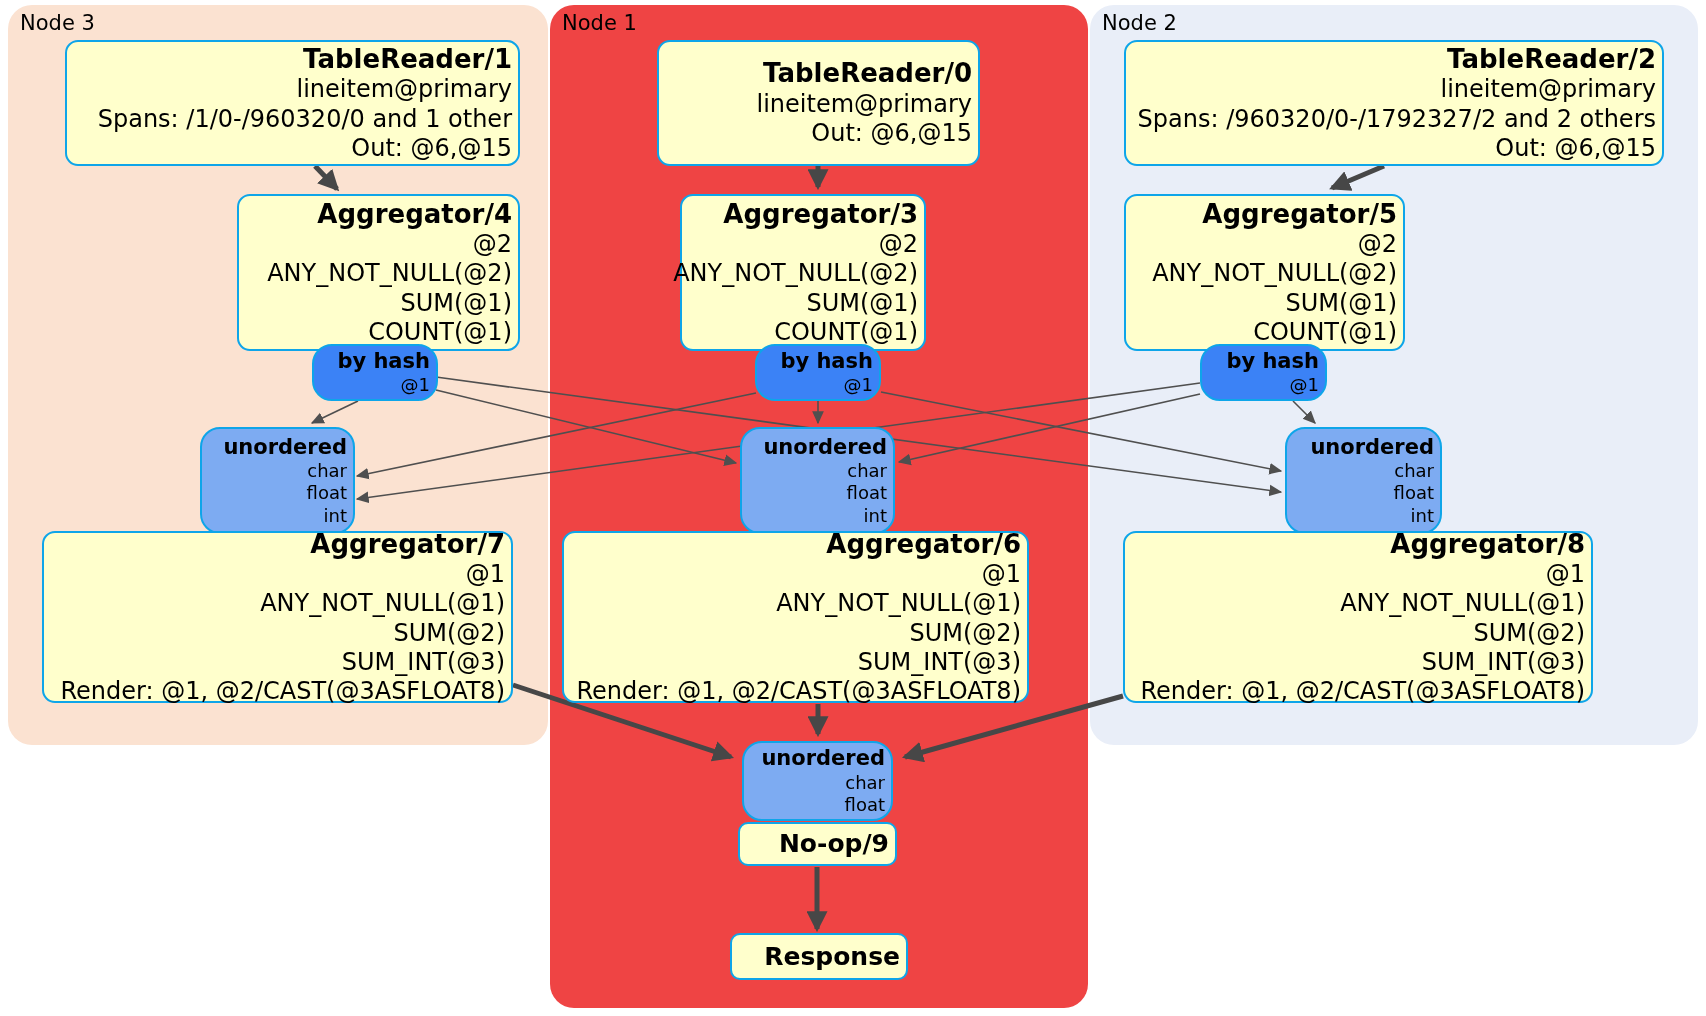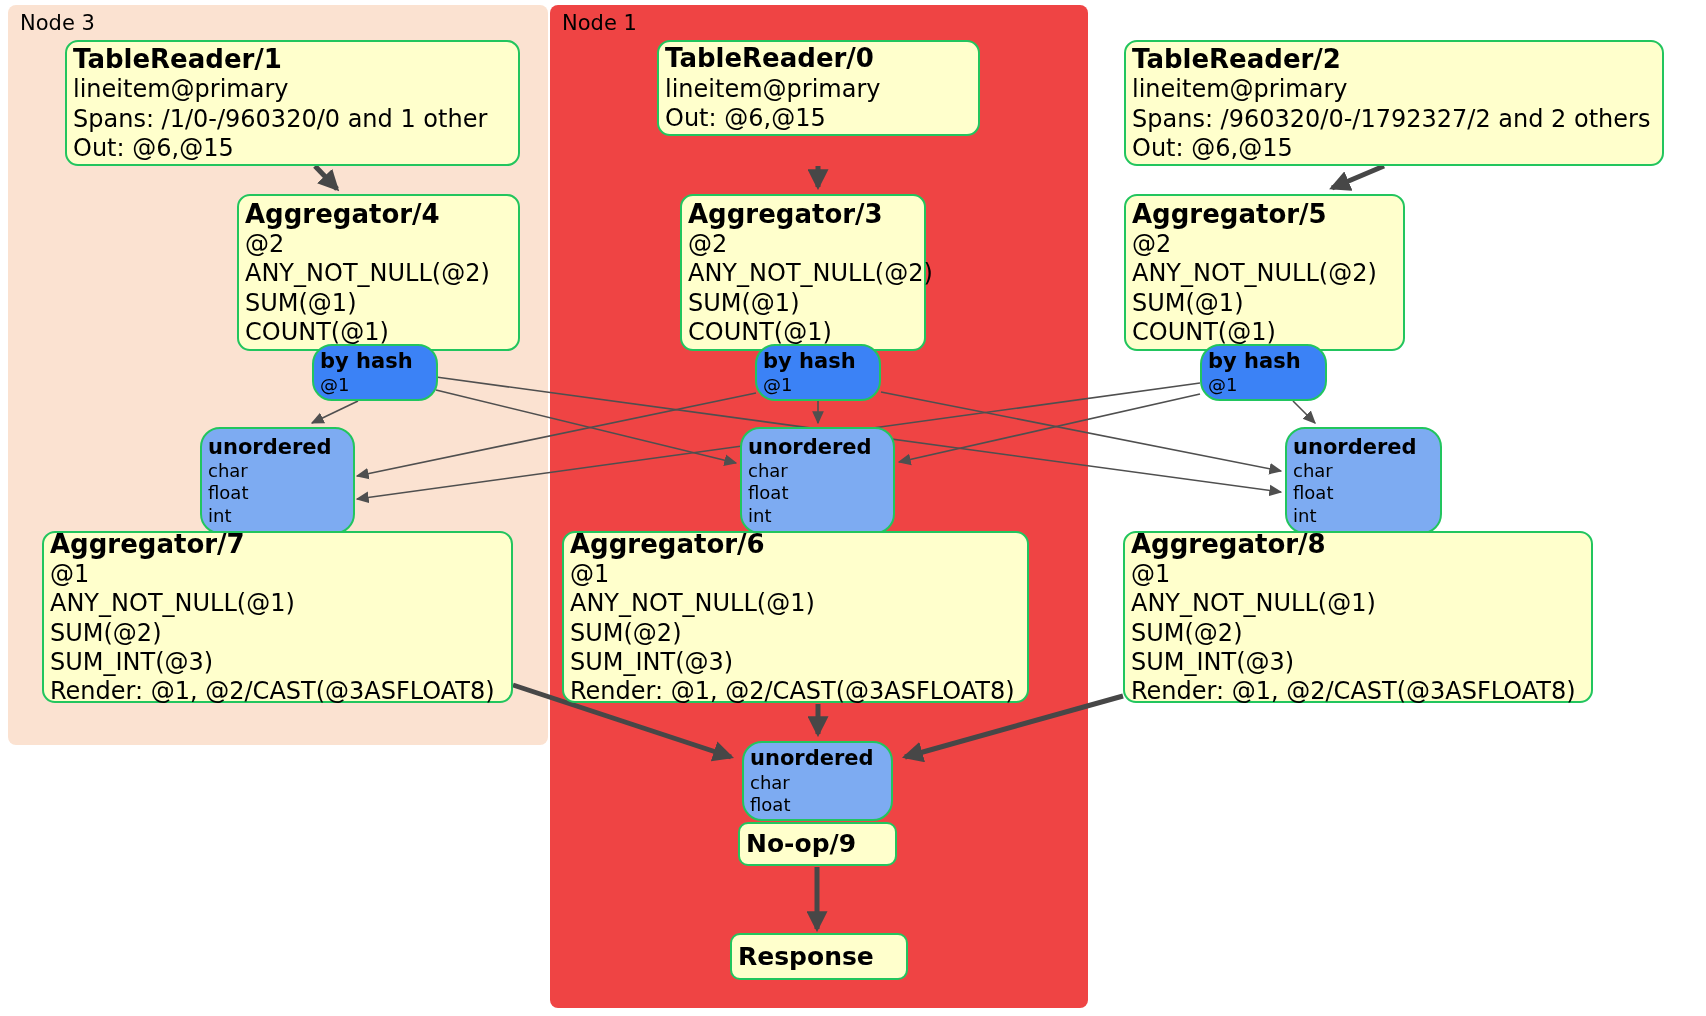--- a/index.html
+++ b/index.html
@@ -1,29 +1,29 @@
 <!DOCTYPE html>
 <html><head>
 <meta charset="utf-8">
 <style>
   html,body { margin:0; padding:0; background:#ffffff; }
   body { font-family:"DejaVu Sans","Liberation Sans",sans-serif; }
   .canvas { position:relative; width:1706px; height:1016px; background:#ffffff; overflow:hidden; }
 
-  .group { position:absolute; border-radius:8px; z-index:0; }
+  .group { position:absolute; border-radius:24px; z-index:0; }
   .group-node3 { left:8px;   top:5px; width:540px; height:740px;  background:#fbe2d1; }
   .group-node1 { left:550px; top:5px; width:538px; height:1003px; background:#ef4444; }
   .group-node2 { left:1090px;top:5px; width:608px; height:740px;  background:#e9eef8; }
   .glabel { position:absolute; top:6px; left:12px; font-size:21px; color:#000; }
 
   svg.edges { position:absolute; left:0; top:0; z-index:1; }
 
   .box { position:absolute; z-index:2; box-sizing:border-box;
-         background:#ffffcc; border:2px solid #22c55e; border-radius:13px;
-         display:flex; flex-direction:column; justify-content:center; align-items:flex-start;
+         background:#ffffcc; border:2px solid #0ea5e9; border-radius:13px;
+         display:flex; flex-direction:column; justify-content:center; align-items:flex-end;
          text-align:center; padding:3px 6px; color:#000; }
   .box .t { font-weight:bold; font-size:26px; line-height:1.25; white-space:nowrap; }
   .box .l { font-size:24px; line-height:1.22; white-space:nowrap; }
 
   .router { background:#3b82f6; border-radius:20px; }
   .sync   { background:#7dabf2; border-radius:20px; }
   .router .t, .sync .t { font-size:21px; }
   .router .l, .sync .l { font-size:18px; line-height:1.25; }
 
   .small-proc .t { font-size:25px; }
@@ -31,20 +31,23 @@
 </head>
 <body>
 
 <div class="canvas">
 
   <div class="group group-node3">
     <div class="glabel">Node 3</div>
   </div>
   <div class="group group-node1">
     <div class="glabel">Node 1</div>
+  </div>
+  <div class="group group-node2">
+    <div class="glabel">Node 2</div>
   </div>
 
   <svg class="edges" width="1706" height="1016">
     <defs>
       <marker id="athick" viewBox="0 0 10 10" refX="8.5" refY="5" markerWidth="4.2" markerHeight="4.2" orient="auto">
         <path d="M0,0 L10,5 L0,10 z" fill="#474747"></path>
       </marker>
       <marker id="athin" viewBox="0 0 10 10" refX="9" refY="5" markerWidth="13" markerHeight="13" markerUnits="userSpaceOnUse" orient="auto">
         <path d="M0,0.5 L10,5 L0,9.5 z" fill="#4f4f4f"></path>
       </marker>
@@ -102,21 +105,21 @@
 
   <div class="box" style="left:42px;top:531px;width:471px;height:172px">
     <div class="t">Aggregator/7</div>
     <div class="l">@1</div>
     <div class="l">ANY_NOT_NULL(@1)</div>
     <div class="l">SUM(@2)</div>
     <div class="l">SUM_INT(@3)</div>
     <div class="l">Render: @1, @2/CAST(@3ASFLOAT8)</div>
   </div>
 
-  <div class="box" style="left:657px;top:40px;width:323px;height:96px">
+  <div class="box" style="left:657px;top:40px;width:323px;height:126px">
     <div class="t">TableReader/0</div>
     <div class="l">lineitem@primary</div>
     <div class="l">Out: @6,@15</div>
   </div>
 
   <div class="box" style="left:680px;top:194px;width:246px;height:157px">
     <div class="t">Aggregator/3</div>
     <div class="l">@2</div>
     <div class="l">ANY_NOT_NULL(@2)</div>
     <div class="l">SUM(@1)</div>

